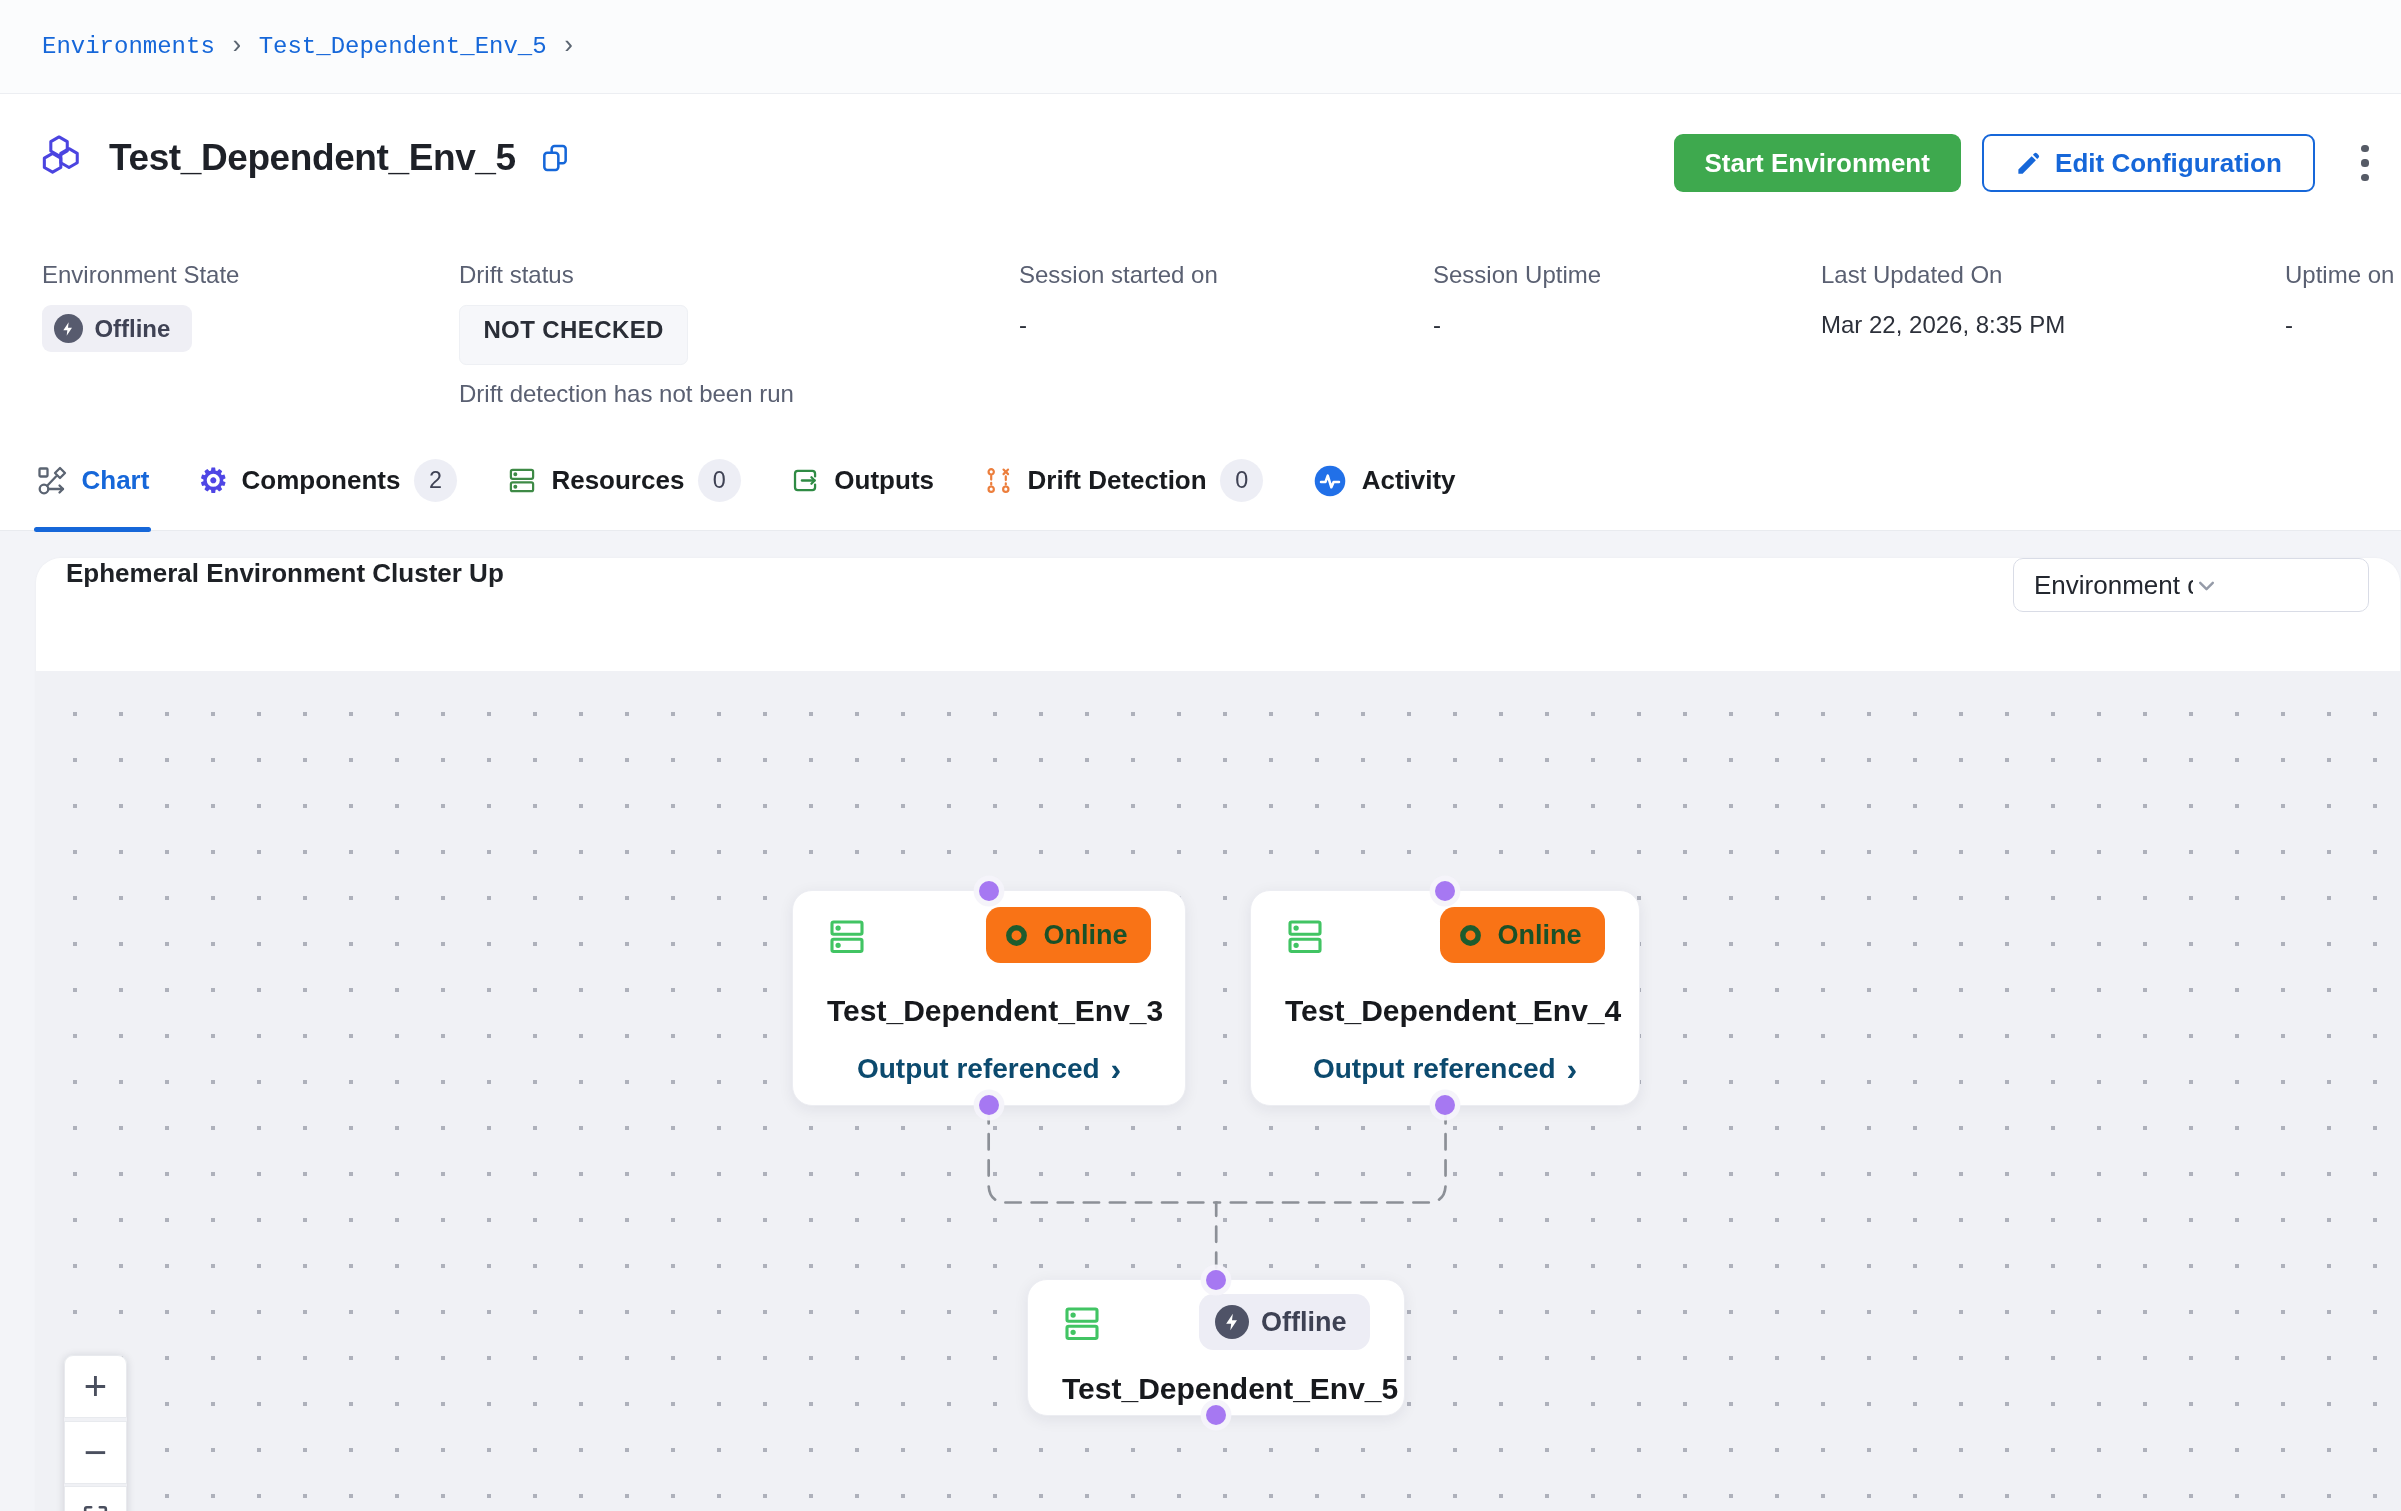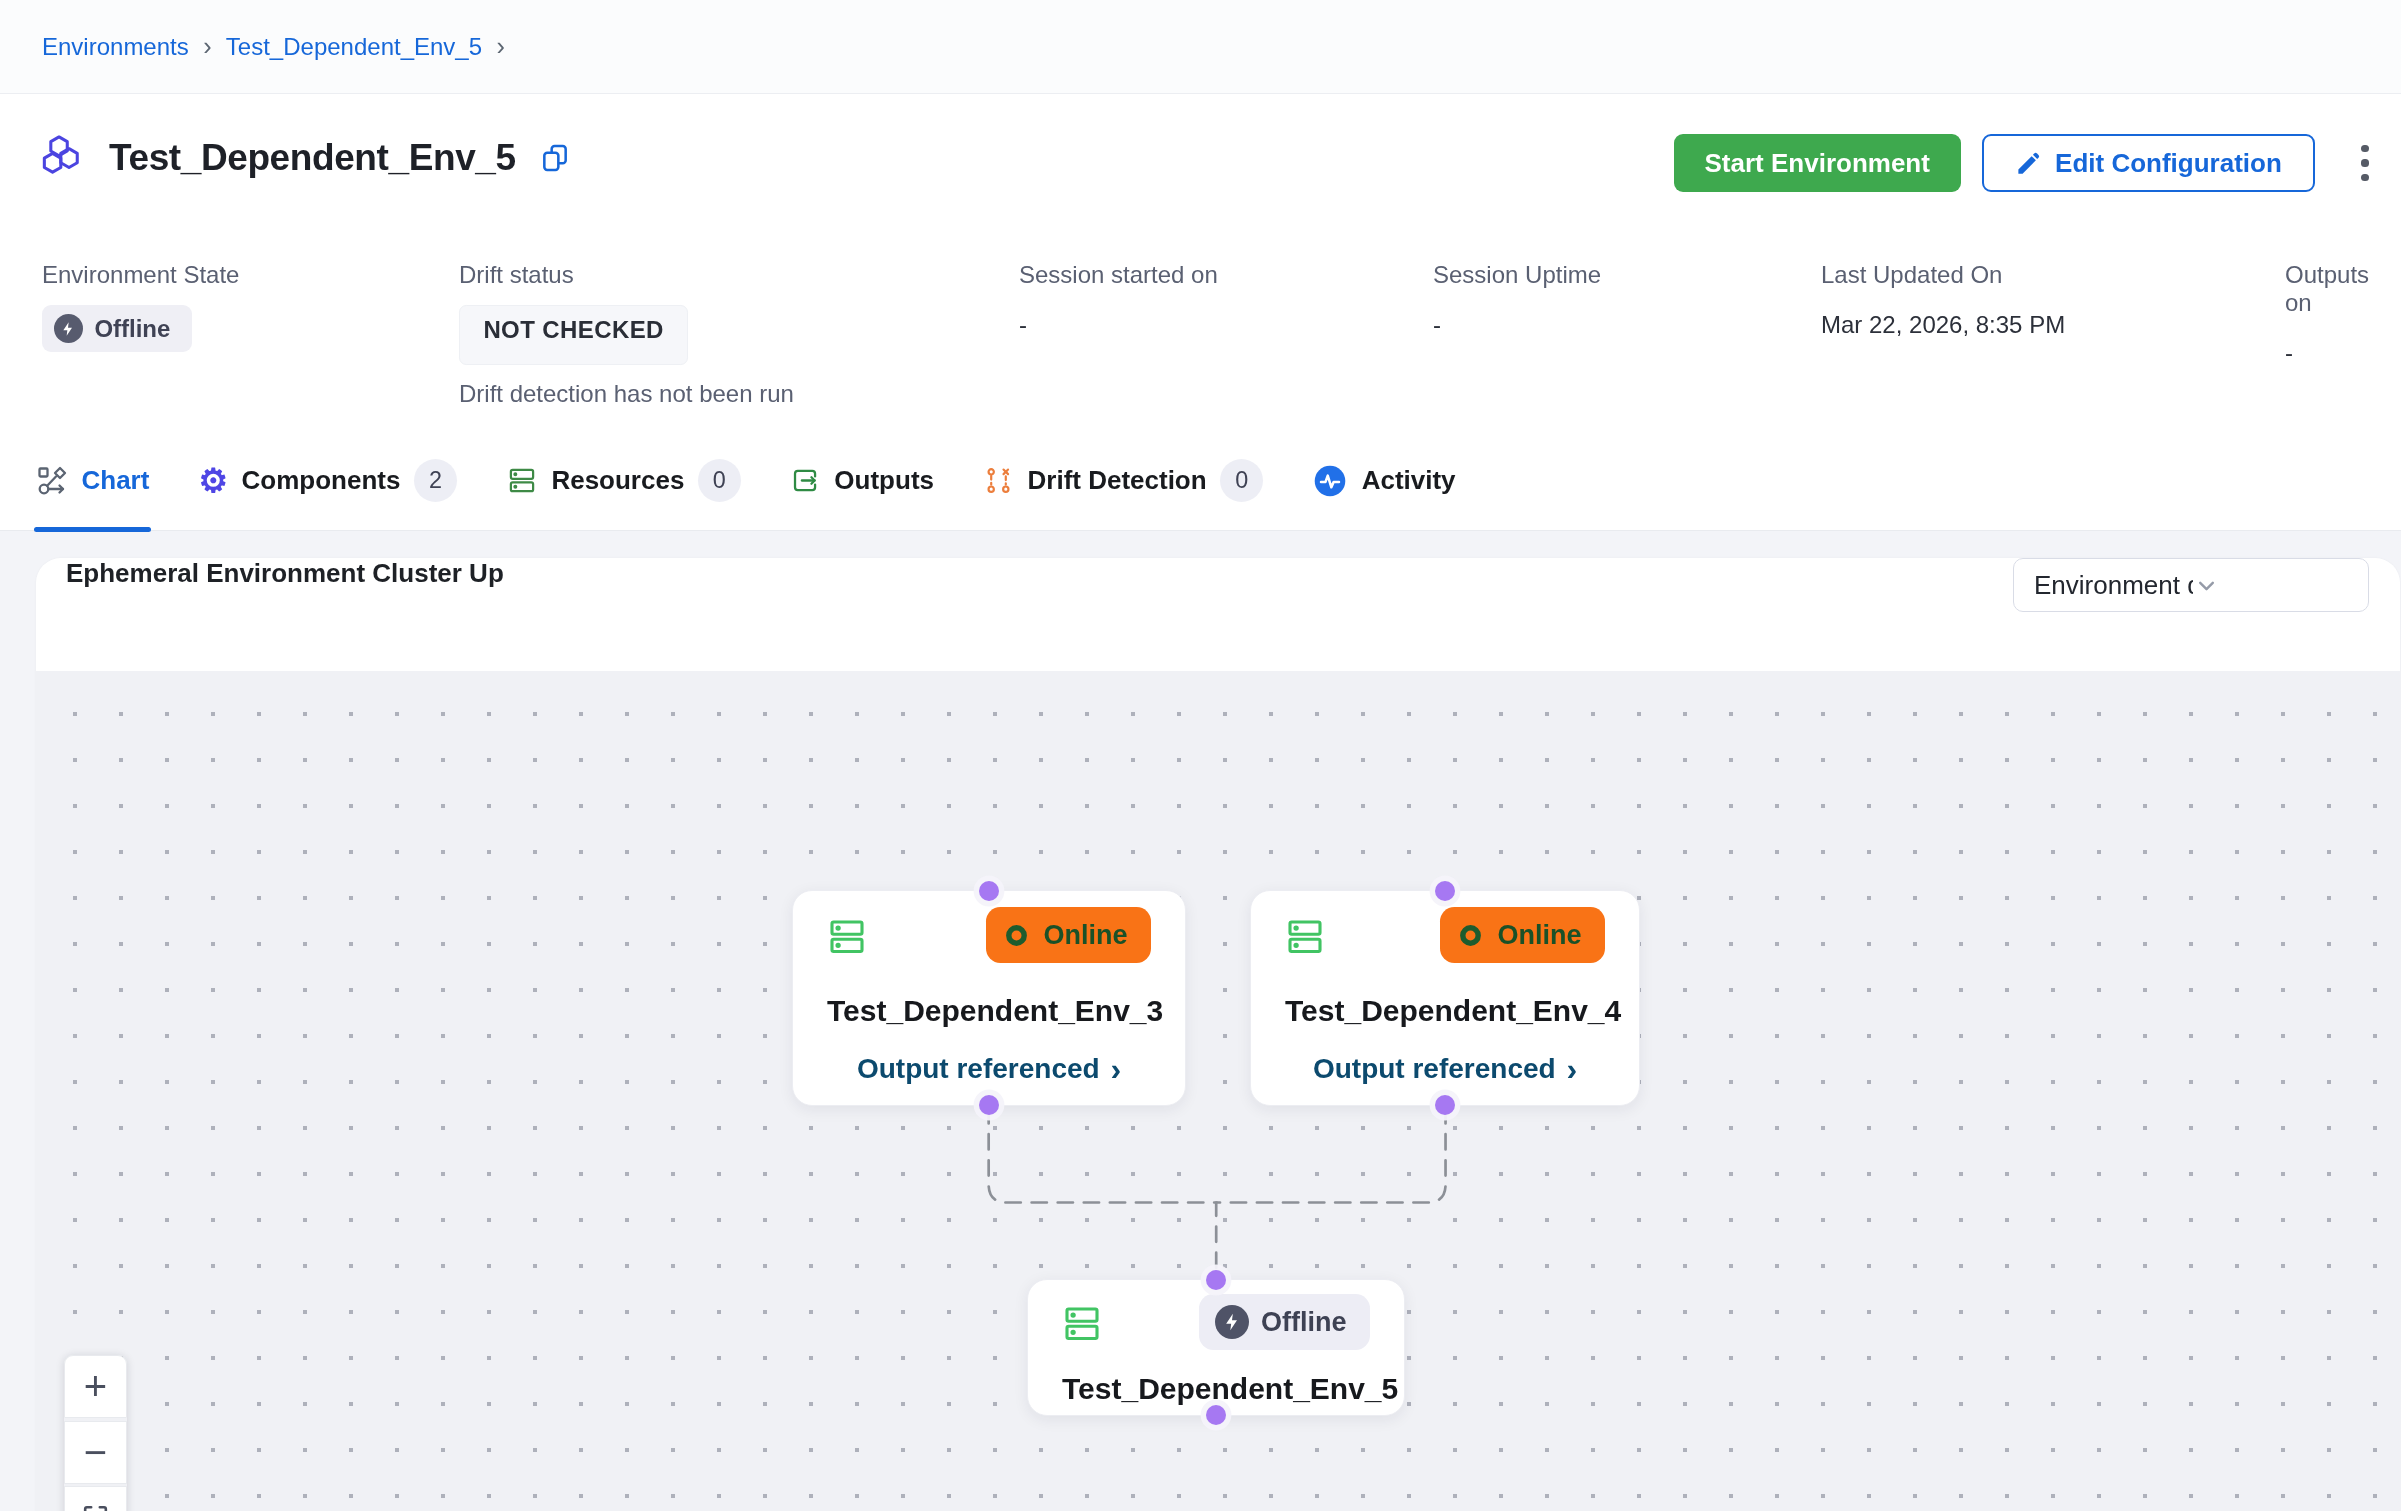--- a/index.html
+++ b/index.html
@@ -10,21 +10,21 @@
     color:#1F2329;
     overflow:hidden;
     position:relative;
   }
   
   .topbar {
     position:absolute; left:0; top:0; width:2401px; height:94px;
     background:#FBFCFD; border-bottom:1.8px solid #ECEEF2;
     display:flex; align-items:center; padding-left:42px;
   }
-  .crumbs { display:flex; align-items:center; gap:14.4px; font-size:24px; font-weight:500; }
+  .crumbs { display:flex; align-items:center; gap:14.4px; font-size:24px; font-weight:500;font-family:Liberation Mono, monospace; }
   .crumb { color:#1667D9; cursor:pointer; }
   .crumb-sep { color:#5C6672; font-size:25px; }
   
   .header {
     position:absolute; left:0; top:94px; width:2401px; height:337px; background:#FFFFFF;
   }
   .title-row { position:absolute; left:42px; top:40px; display:flex; align-items:center; gap:20px; }
   .app-title { font-size:37px; font-weight:700; color:#1E2128; letter-spacing:-0.4px; }
   .hdr-actions { position:absolute; right:23.4px; top:40px; display:flex; align-items:center; gap:21.6px; height:58px; }
   .btn { height:58px; border-radius:9px; display:inline-flex; align-items:center; gap:12.6px;
@@ -180,21 +180,21 @@
   </div>
   <div class="stat" style="left:1433px;">
     <div class="stat-label">Session Uptime</div>
     <div class="stat-value">-</div>
   </div>
   <div class="stat" style="left:1821px;">
     <div class="stat-label">Last Updated On</div>
     <div class="stat-value">Mar 22, 2026, 8:35 PM</div>
   </div>
   <div class="stat" style="left:2285px;">
-    <div class="stat-label">Outputs on</div>
+    <div class="stat-label">Uptime on</div>
     <div class="stat-value">-</div>
   </div>
 </div>
 
 <div class="tabs">
   <div class="tab active">
     <span>
       <svg width="32" height="32" viewBox="0 0 32 32" fill="none" stroke="#5B6472" stroke-width="2.3" stroke-linejoin="round" stroke-linecap="round">
         <rect x="3.5" y="3.5" width="8" height="8" rx="1"></rect>
         <polygon points="24,3 29,8 24,13 19,8"></polygon>

